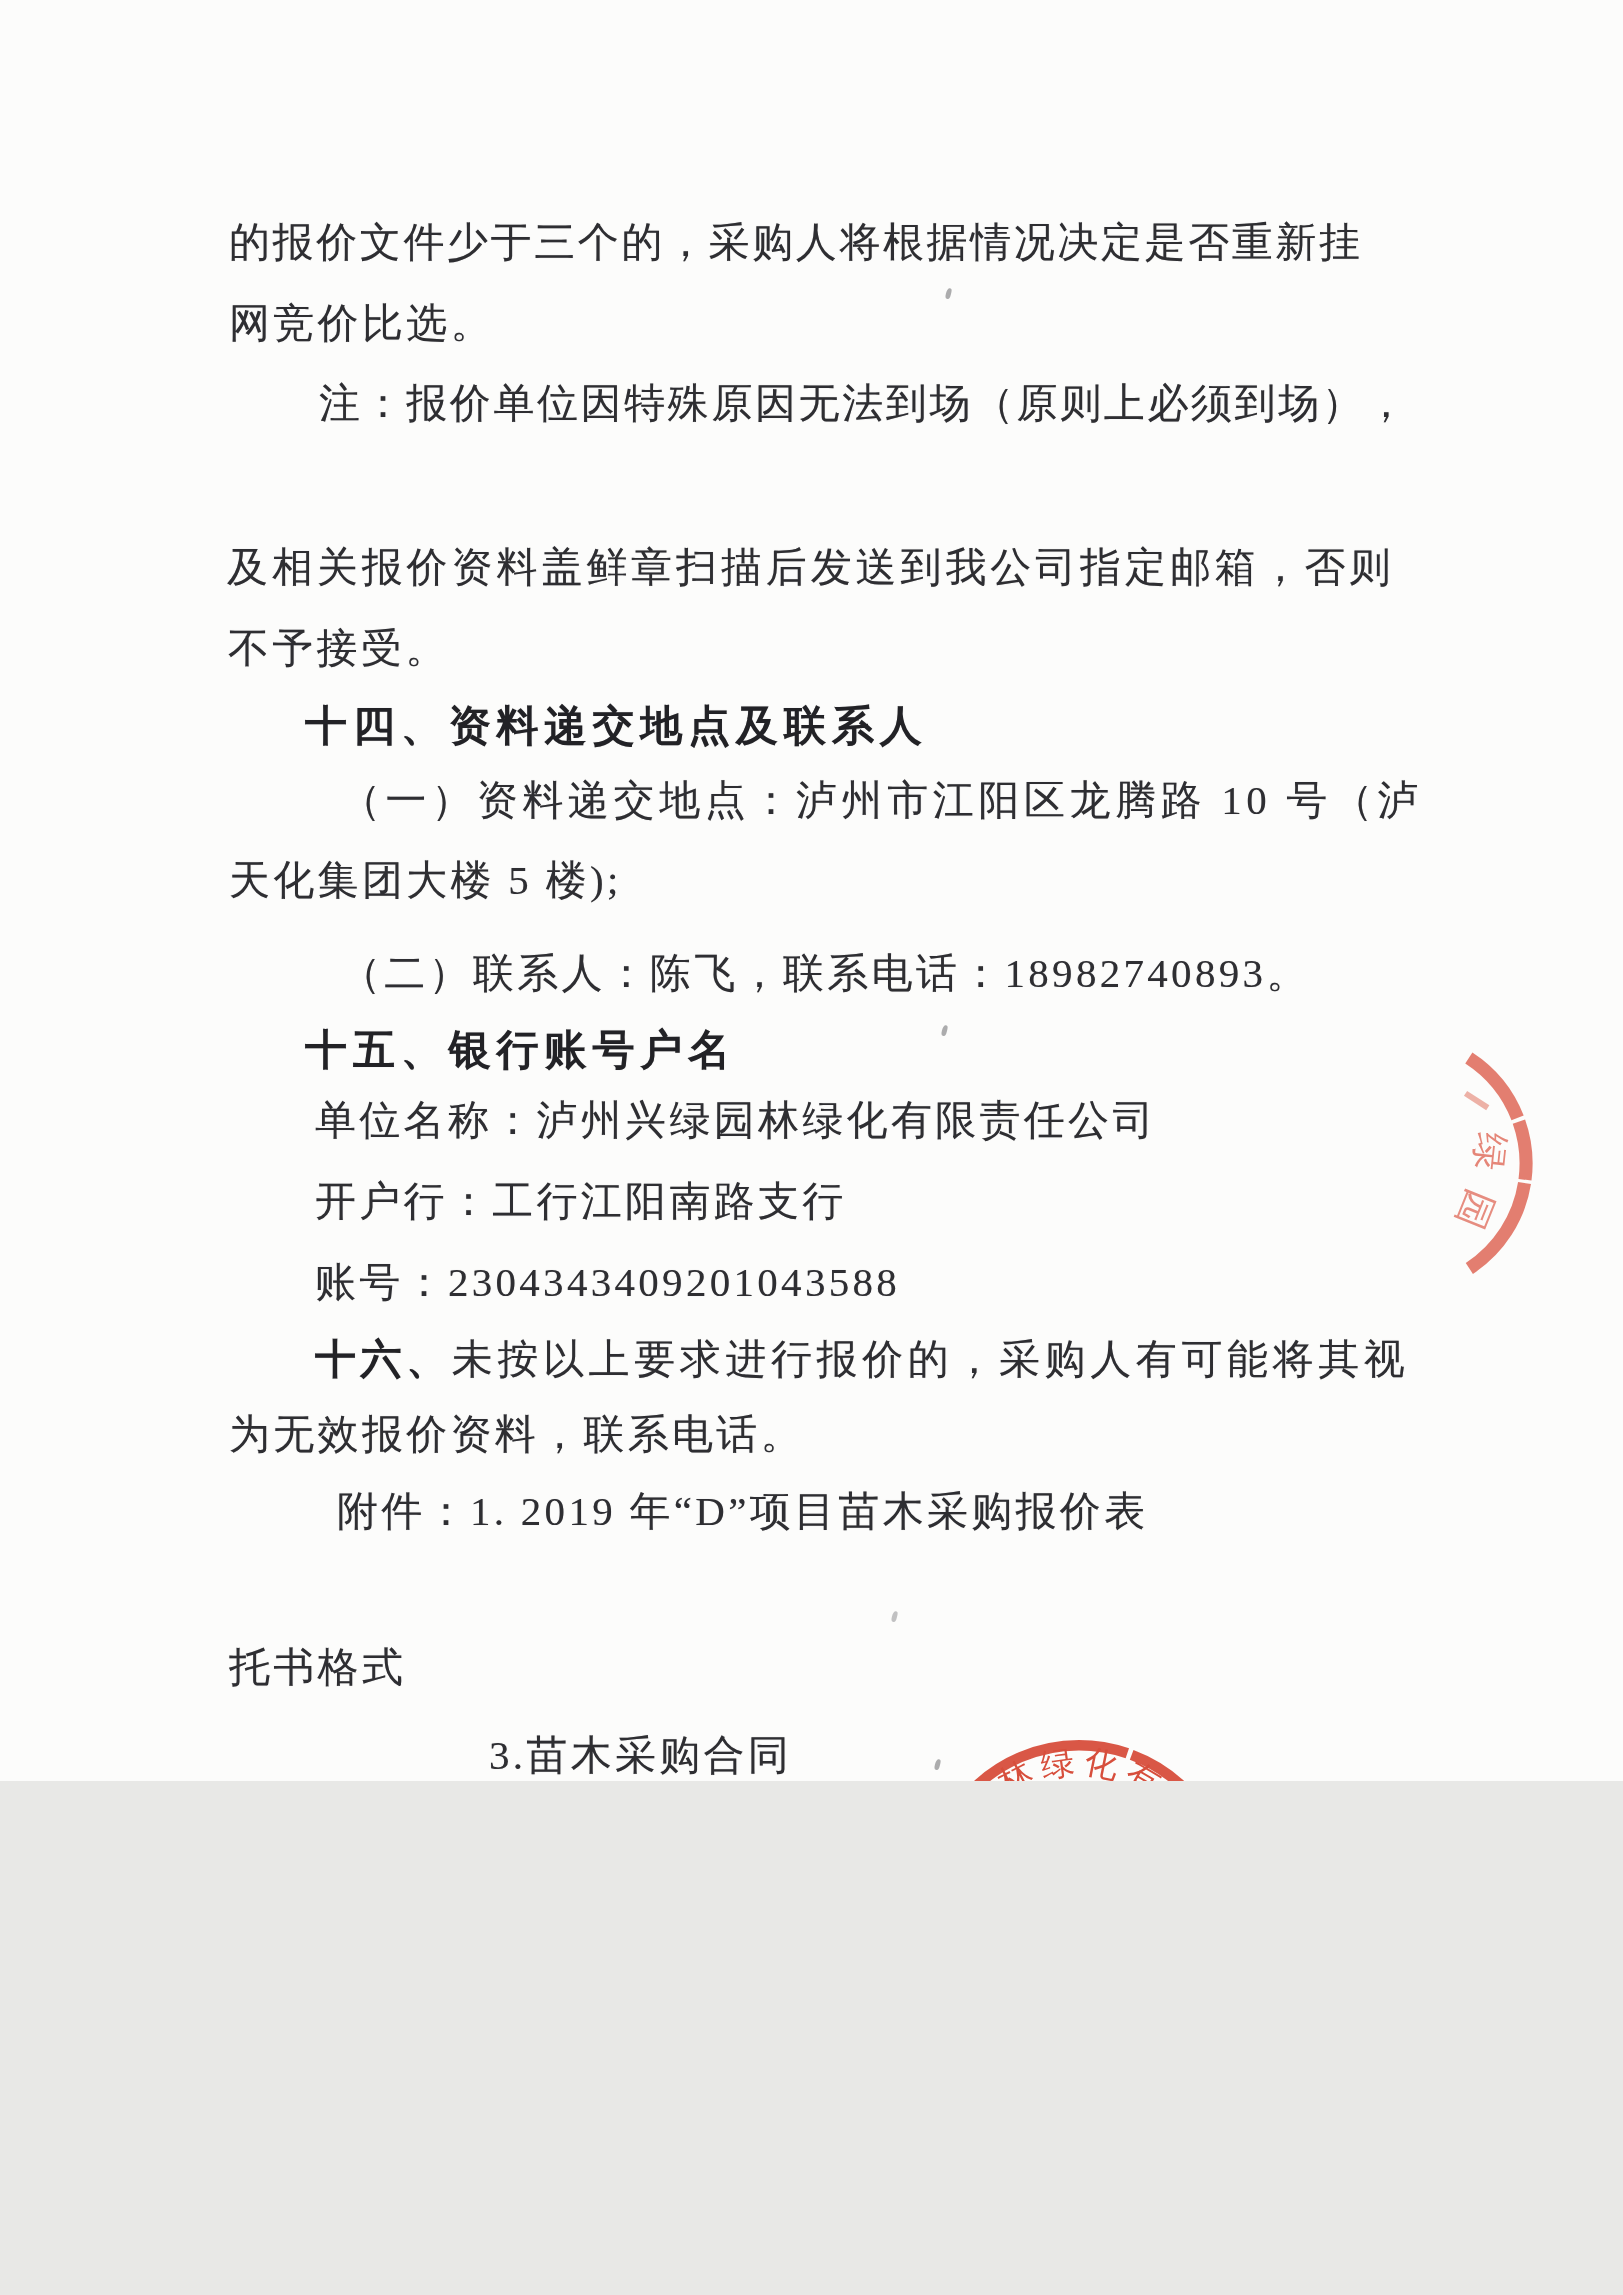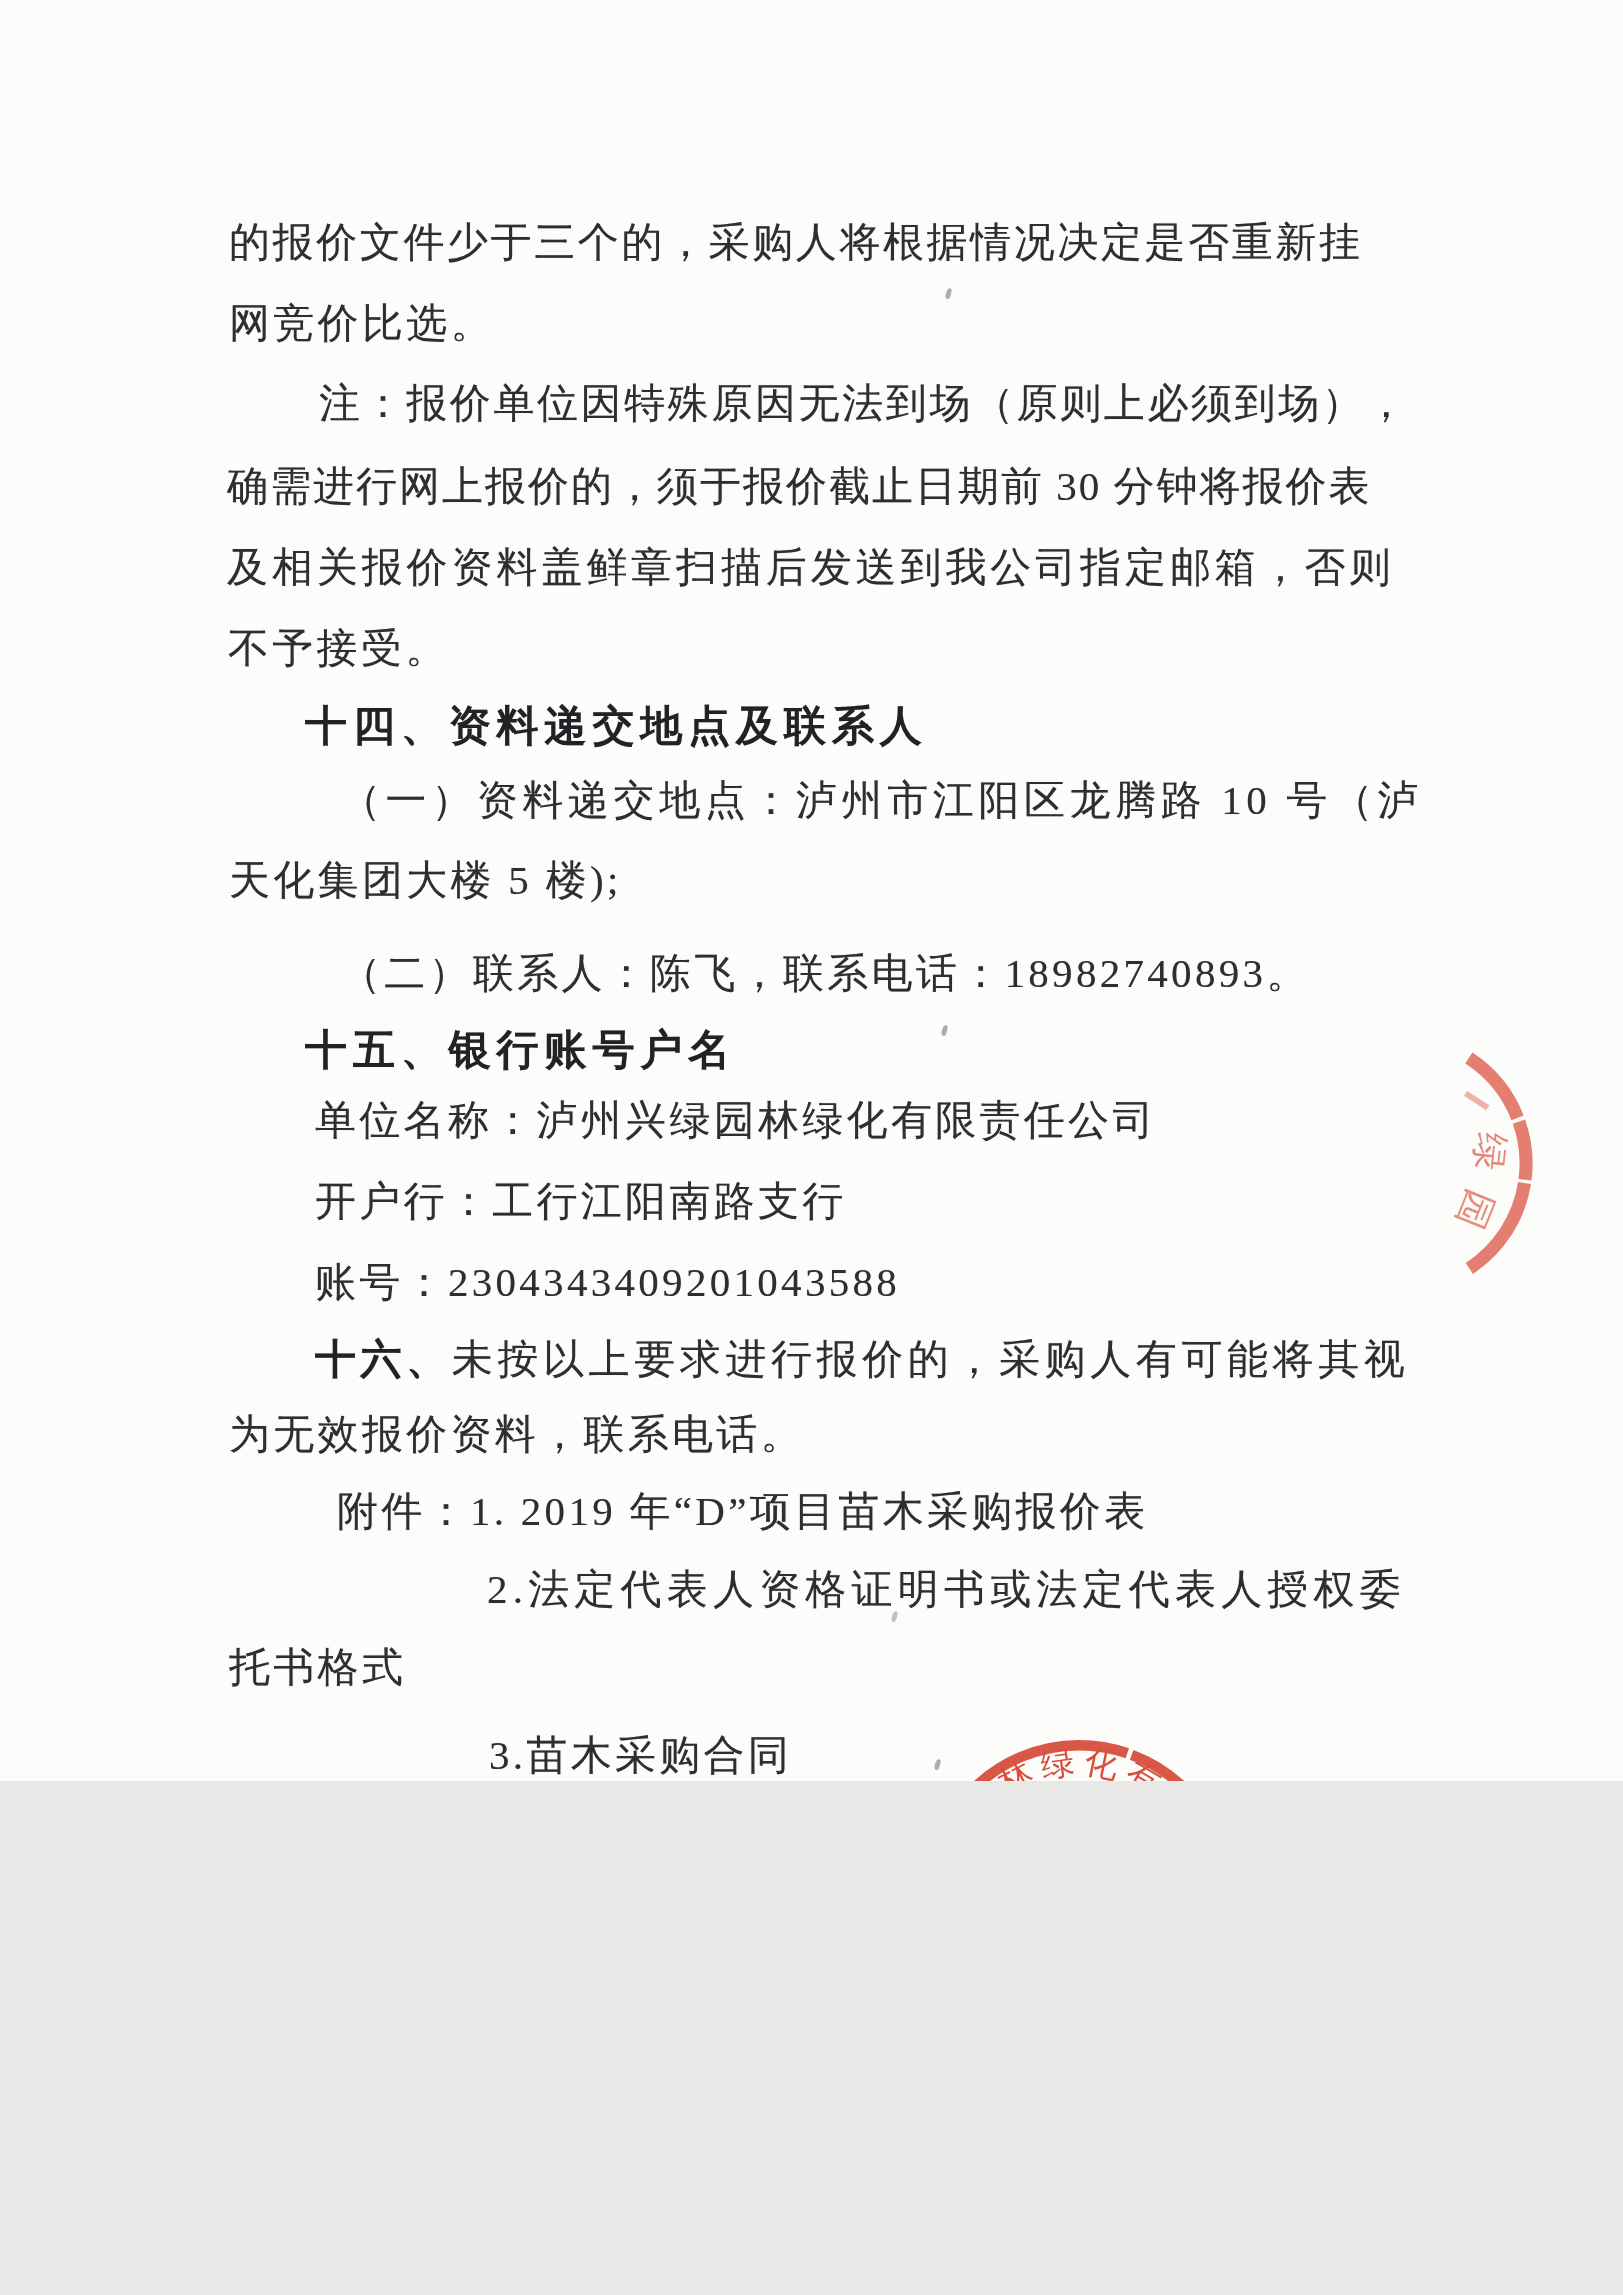--- a/index.html
+++ b/index.html
@@ -45,37 +45,35 @@
   .smudge { position:absolute; border-radius:50%; }
 </style>
 </head>
 <body>
 
 <div class="page">
 
   <div class="tline" style="left:229px;  top:217px;  letter-spacing:2.6px;">的报价文件少于三个的，采购人将根据情况决定是否重新挂</div>
   <div class="tline" style="left:229px;  top:298px;">网竞价比选。</div>
   <div class="tline" style="left:319px;  top:378px;  letter-spacing:2.6px;">注：报价单位因特殊原因无法到场（原则上必须到场），</div>
-  <div class="tline" style="left:227px;  top:461px;  letter-spacing:2px;">确需进行网上报价的，须于报价截止日期前 30 分钟将报价表</div>
   <div class="tline" style="left:227px;  top:542px;  letter-spacing:3.9px;">及相关报价资料盖鲜章扫描后发送到我公司指定邮箱，否则</div>
   <div class="tline" style="left:228px;  top:623px;">不予接受。</div>
   <div class="tline heading" style="left:305px; top:701px;">十四、资料递交地点及联系人</div>
   <div class="tline" style="left:340px;  top:775px; letter-spacing:4.6px;">（一）资料递交地点：泸州市江阳区龙腾路 10 号（泸</div>
   <div class="tline" style="left:229px;  top:855px;">天化集团大楼 5 楼);</div>
   <div class="tline" style="left:340px;  top:948px;">（二）联系人：陈飞，联系电话：18982740893。</div>
   <div class="tline heading" style="left:305px; top:1025px;">十五、银行账号户名</div>
   <div class="tline" style="left:315px;  top:1095px;">单位名称：泸州兴绿园林绿化有限责任公司</div>
   <div class="tline" style="left:315px;  top:1176px;">开户行：工行江阳南路支行</div>
   <div class="tline" style="left:315px;  top:1257px;">账号：2304343409201043588</div>
   <div class="tline" style="left:315px;  top:1334px; letter-spacing:4.6px;">
     <span class="bold-prefix">十六、</span><span>未按以上要求进行报价的，采购人有可能将其视</span>
   </div>
   <div class="tline" style="left:229px;  top:1409px;">为无效报价资料，联系电话。</div>
   <div class="tline" style="left:337px;  top:1486px;">附件：1. 2019 年“D”项目苗木采购报价表</div>
-  <div class="tline" style="left:487px;  top:1564px; letter-spacing:5.2px;">2.法定代表人资格证明书或法定代表人授权委</div>
   <div class="tline" style="left:229px;  top:1642px;">托书格式</div>
   <div class="tline" style="left:489px;  top:1730px;">3.苗木采购合同</div>
 
   <svg class="stamp-svg" style="left:909px; top:1725px;" width="340" height="340" viewBox="0 0 520 520" xmlns="http://www.w3.org/2000/svg">
     <defs>
       <path id="ringPath" d="M 140.4 402.5 A 186 186 0 1 1 379.6 402.5" fill="none"></path>
       <path id="numPath" d="M 86 307 A 180 180 0 0 0 297 436" fill="none"></path>
     </defs>
     <circle cx="260" cy="260" r="229" fill="none" stroke="#d7402c" stroke-width="16" stroke-dasharray="210 6 150 5 330 8 180 5 260 7 300 6" opacity="0.95"></circle>
     <polygon points="260,157 285.3,230.2 362.7,231.6 300.9,278.3 323.5,352.4 260,308 196.5,352.4 219.1,278.3 157.3,231.6 234.7,230.2" fill="#dc4a32" transform="rotate(-12 260 265)" opacity="0.96"></polygon>

